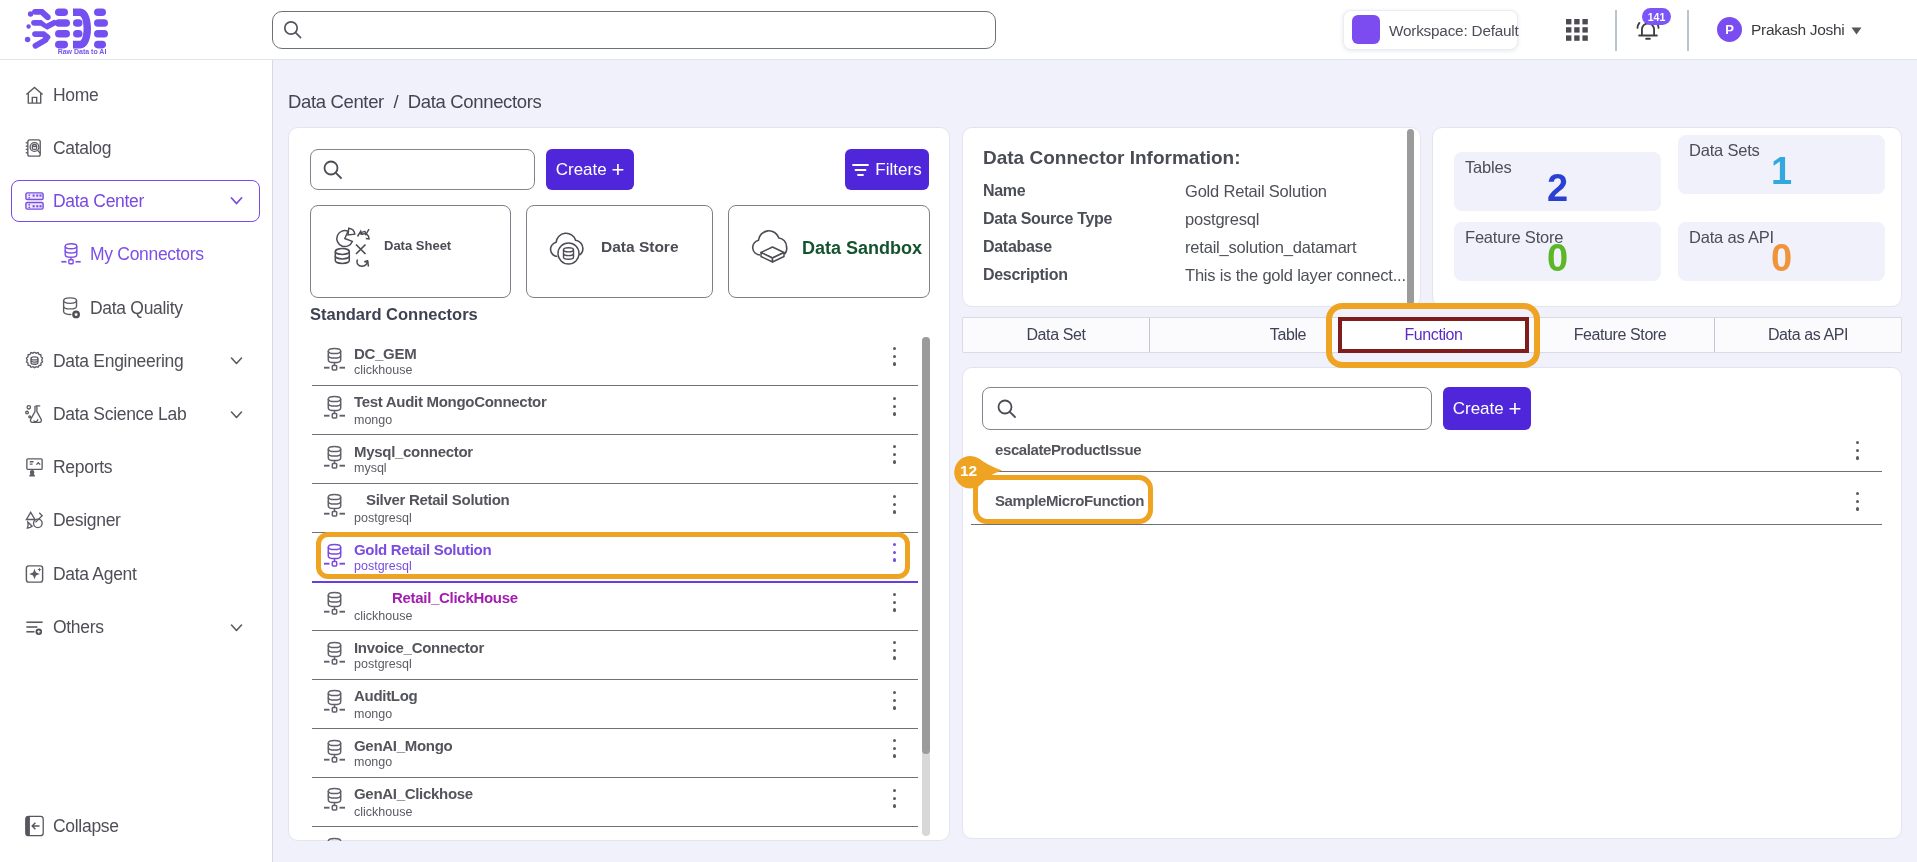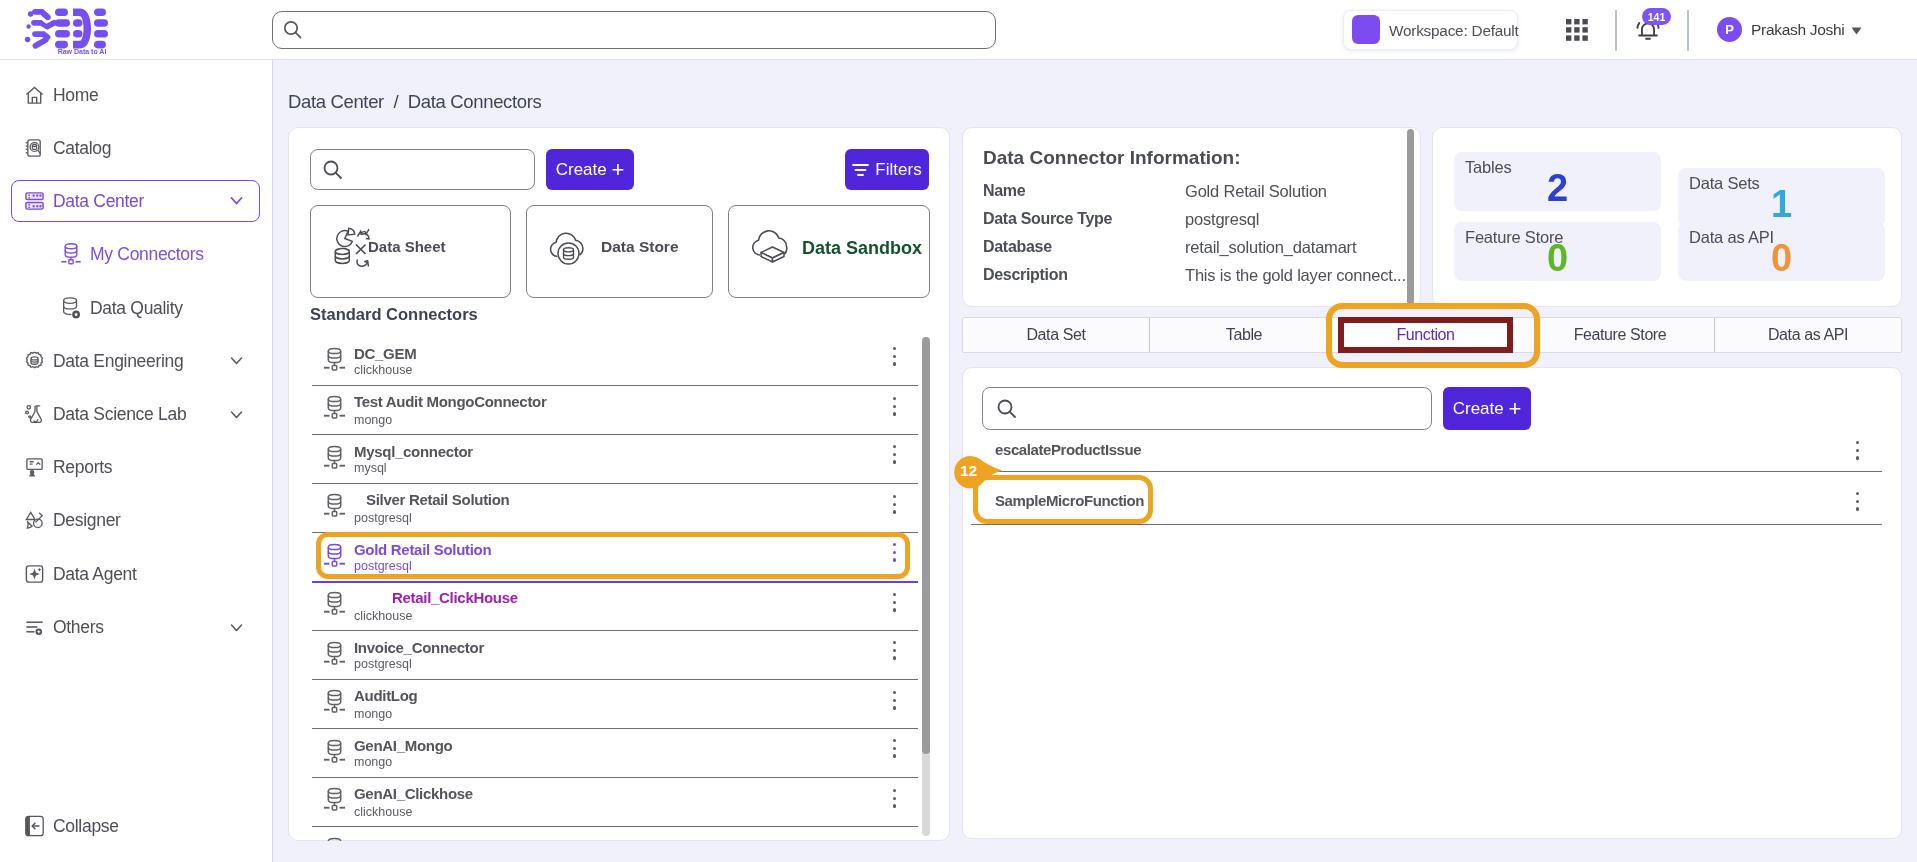--- a/index.html
+++ b/index.html
@@ -257,22 +257,22 @@
 
 <div class="card" style="left:288px;top:127px;width:662px;height:714px;overflow:hidden;z-index:1;"></div>
 
 <div class="card" style="left:962px;top:127px;width:459px;height:180px;z-index:1;"></div>
 
 <div class="card" style="left:1432px;top:127px;width:470px;height:180px;z-index:1;"></div>
 
 <div class="abs" style="left:962px;top:317px;width:940px;height:36px;background:#fbfbfe;border:1px solid #d9dae5;border-radius:2px;z-index:2;"></div>
 <div class="tab" style="left:962px;width:188px;">Data Set</div>
 <div class="abs" style="left:1149px;top:318px;width:1px;height:34px;background:#c6c6d2;z-index:3;"></div>
-<div class="tab" style="left:1150px;width:188px;text-align:center;">Table</div>
-<div class="tab" style="left:1338px;width:175px;background:#fff;border:6px solid #7f1d1d;color:#5c2bc4;z-index:3;">Function</div>
+<div class="tab" style="left:1194px;width:188px;text-align:center;">Table</div>
+<div class="tab" style="left:1338px;width:191px;background:#fff;border:4px solid #7f1d1d;color:#5c2bc4;z-index:3;">Function</div>
 <div class="tab" style="left:1526px;width:188px;">Feature Store</div>
 <div class="abs" style="left:1714px;top:318px;width:1px;height:34px;background:#c6c6d2;z-index:3;"></div>
 <div class="tab" style="left:1714px;width:188px;">Data as API</div>
 
 <div class="card" style="left:962px;top:367px;width:940px;height:472px;z-index:1;"></div>
 
 <div class="searchbox" style="left:310px;top:149px;width:225px;height:41px;"></div>
 <svg class="abs" style="left:322px;top:159px;z-index:2;" width="22" height="22" viewBox="0 0 22 22">
     <circle cx="9" cy="9" r="6.5" fill="none" stroke="#4c4d54" stroke-width="1.8"></circle>
     <line x1="13.8" y1="13.8" x2="19" y2="19" stroke="#4c4d54" stroke-width="1.8" stroke-linecap="round"></line>
@@ -299,21 +299,21 @@
     <path d="M23.5 10.5 l3.2 -5.3 1 3.1 c4.5 -1.6 7.5 .9 7.3 4.6 l-3.2 -.3"></path>
     <path d="M35 3.2 l-3 5.2 -1 -3 c-2.5 .3 -4 1.5 -4.6 3" stroke-width="1.4"></path>
     <ellipse cx="8.3" cy="25.5" rx="7" ry="2.9"></ellipse>
     <path d="M1.3 25.5 v4.5 a7 2.9 0 0 0 14 0 v-4.5"></path>
     <path d="M1.3 30 v4.5 a7 2.9 0 0 0 14 0 v-4.5"></path>
     <path d="M22 18.5 l9.5 9.5 M31.5 18.5 l-9.5 9.5" stroke-width="1.7"></path>
     <path d="M23.5 33.5 c-1.5 3.5 .5 6.5 4.2 6.8 a6.5 6.5 0 0 0 6 -4.2 l-3.2 -.4"></path>
     <path d="M34.5 40.5 l-1 -5.8 -3.2 .9"></path>
   </g>
 </svg>
-<div class="abs" style="left:368px;top:238px;font-size:15px;font-weight:bold;color:#4b4c54;z-index:2;">Data Sheet</div>
+<div class="abs" style="left:384px;top:238px;font-size:13px;font-weight:bold;color:#4b4c54;z-index:2;">Data Sheet</div>
 
 <svg class="abs" style="left:548px;top:228px;z-index:2;" width="42" height="38" viewBox="0 0 42 38">
   <path d="M9.5 28.5 a7.2 7.2 0 0 1 -1.4 -14.2 a10 10 0 0 1 19.5 -2.1 a8.3 8.3 0 0 1 7.3 8.2 a8.1 8.1 0 0 1 -3.6 6.8" fill="none" stroke="#4c4d54" stroke-width="1.6"></path>
   <circle cx="20.5" cy="25.5" r="10.5" fill="#fff" stroke="#4c4d54" stroke-width="1.5"></circle>
   <ellipse cx="20.5" cy="21.8" rx="5" ry="2.1" fill="none" stroke="#4c4d54" stroke-width="1.4"></ellipse>
   <path d="M15.5 21.8 v3.7 a5 2.1 0 0 0 10 0 v-3.7 M15.5 25.5 v3.7 a5 2.1 0 0 0 10 0 v-3.7" fill="none" stroke="#4c4d54" stroke-width="1.4"></path>
 </svg>
 <div class="abs" style="left:601px;top:238px;font-size:15.5px;font-weight:bold;color:#4b4c54;z-index:2;">Data Store</div>
 
 <svg class="abs" style="left:750px;top:227px;z-index:2;" width="46" height="42" viewBox="0 0 46 42">
@@ -542,21 +542,21 @@
 <div class="ilabel abs" style="left:983px;top:238px;z-index:2;">Database</div>
 <div class="ival abs" style="left:1185px;top:238px;z-index:2;">retail_solution_datamart</div>
 <div class="ilabel abs" style="left:983px;top:266px;z-index:2;">Description</div>
 <div class="ival abs" style="left:1185px;top:266px;z-index:2;">This is the gold layer connect...</div>
 <div class="abs" style="left:1407px;top:129px;width:7px;height:176px;background:#9b9b9b;border-radius:4px;z-index:2;"></div>
 
 <div class="tile" style="left:1454px;top:152px;">
     <div class="tl">Tables</div>
     <div class="tn" style="color:#2b3fd3;">2</div>
   </div>
-<div class="tile" style="left:1678px;top:168px;">
+<div class="tile" style="left:1678px;top:135px;">
     <div class="tl">Data Sets</div>
     <div class="tn" style="color:#33a8dc;">1</div>
   </div>
 <div class="tile" style="left:1454px;top:222px;">
     <div class="tl">Feature Store</div>
     <div class="tn" style="color:#5cb626;">0</div>
   </div>
 <div class="tile" style="left:1678px;top:222px;">
     <div class="tl">Data as API</div>
     <div class="tn" style="color:#f0943c;">0</div>

